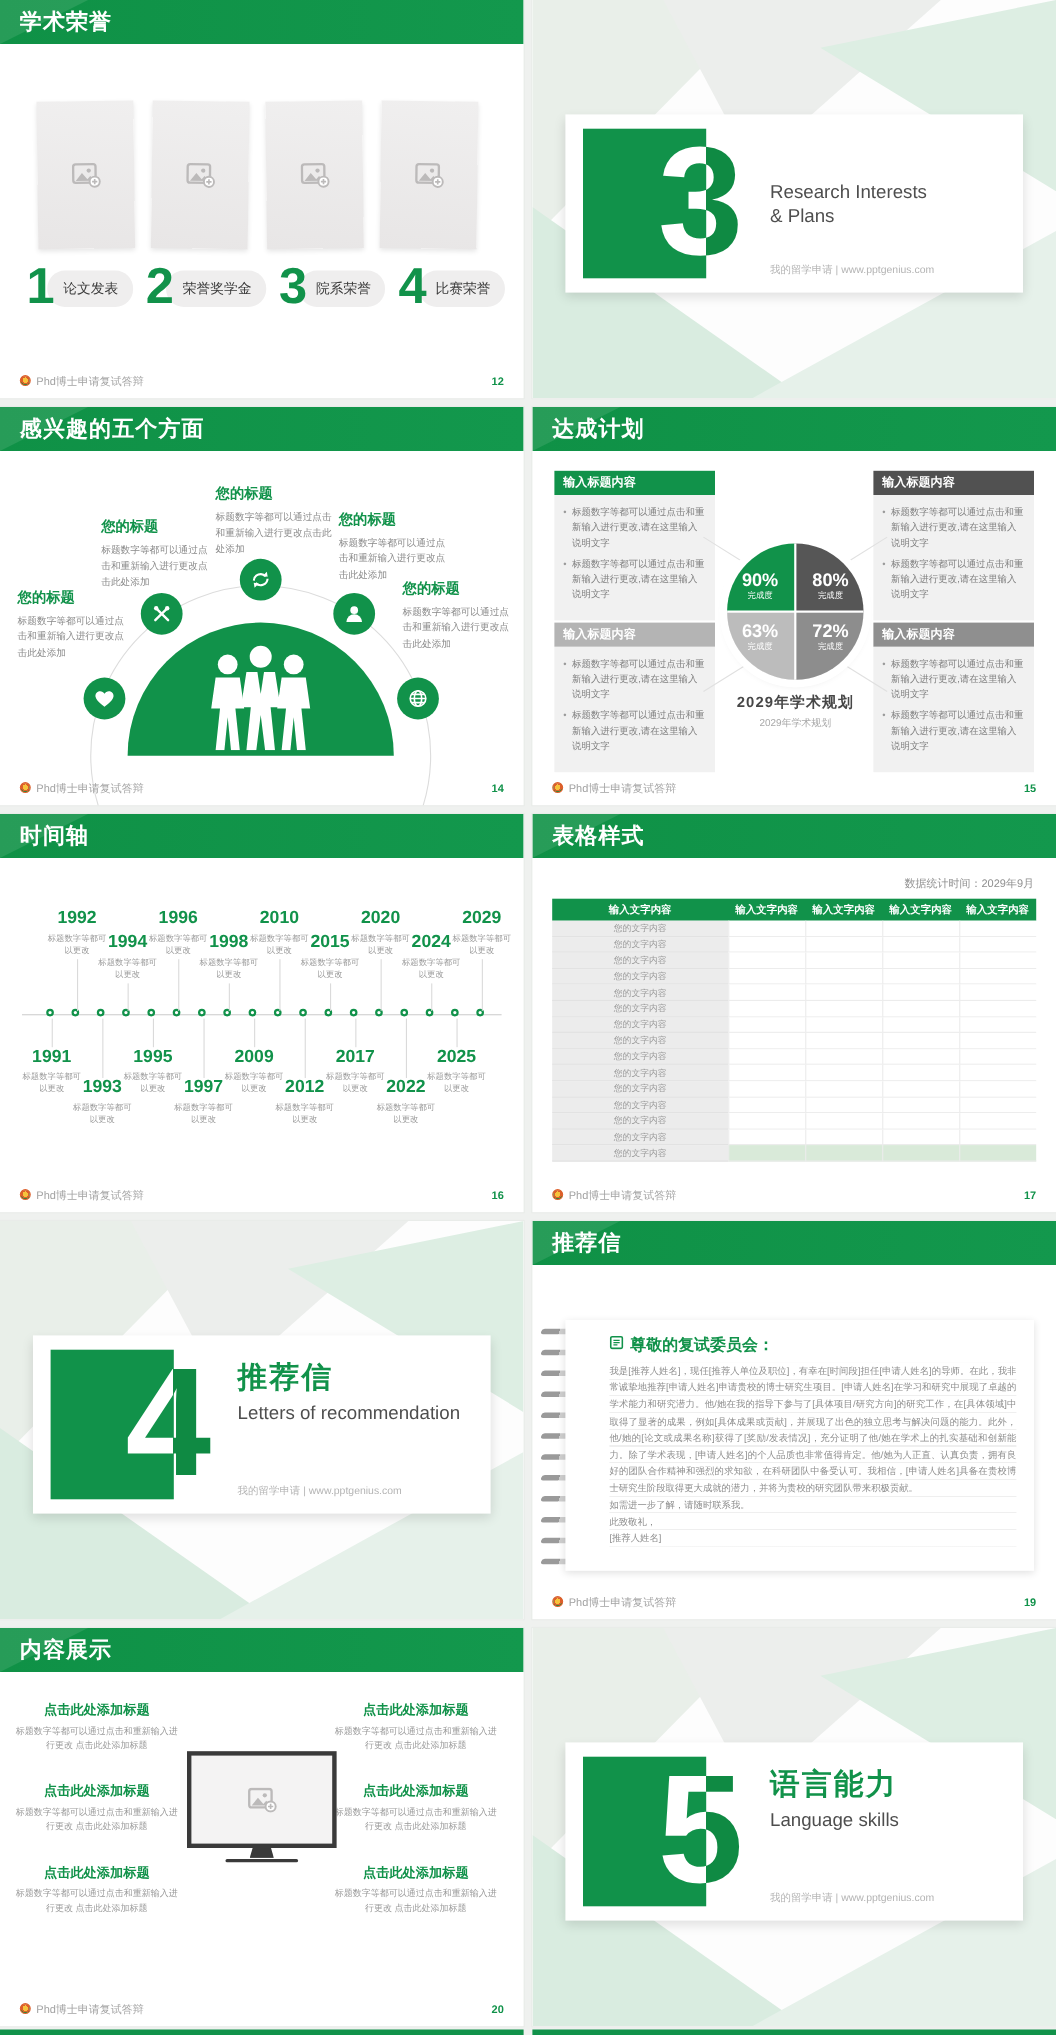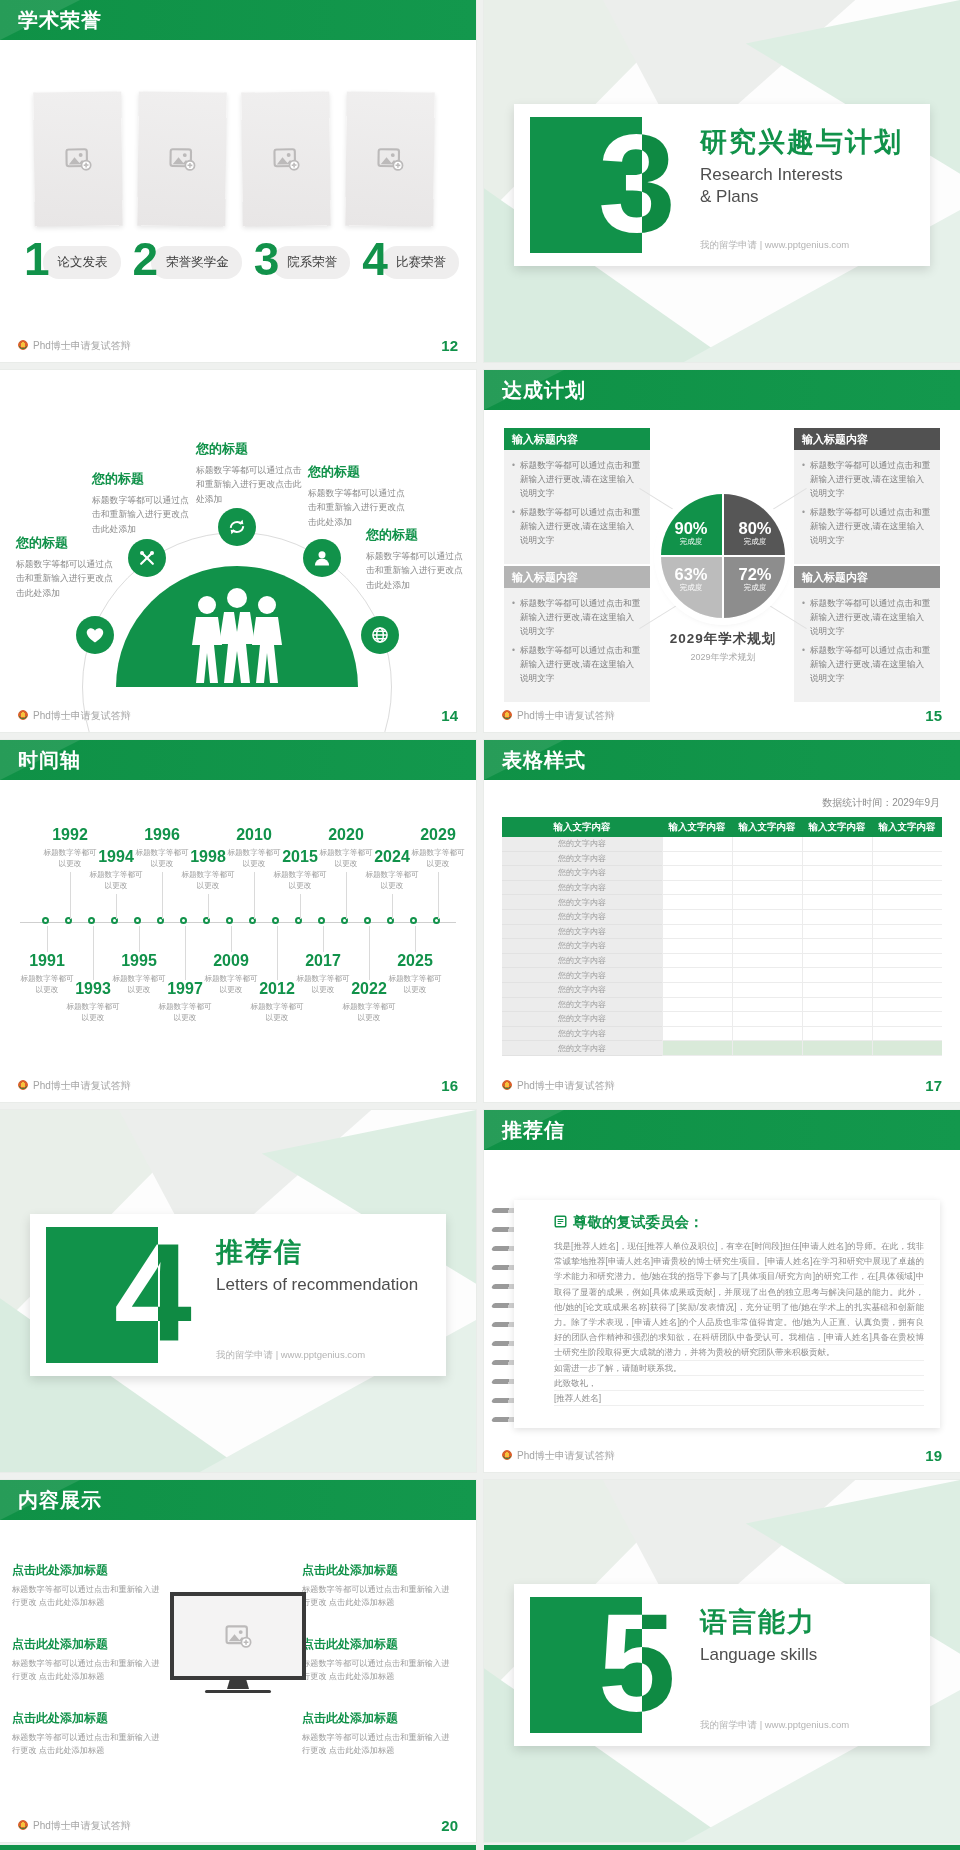--- a/index.html
+++ b/index.html
@@ -8,21 +8,21 @@
 #canvas{position:relative;width:960px;height:1850px;background:#eff1ef;overflow:hidden;}
 .grid{position:absolute;left:0;top:0;display:grid;grid-template-columns:476px 476px;grid-template-rows:repeat(5,362px);gap:8px;}
 .slide{position:relative;width:476px;height:362px;background:#fff;overflow:hidden;box-shadow:0 0 0 1px #e9ece9;}
 
 .cbar{position:relative;height:40px;background:linear-gradient(90deg,#0f9146,#13984d);padding-left:28px;}
 .cbar::after{content:"";position:absolute;left:0;top:0;border-left:80px solid rgba(255,255,255,.10);border-bottom:40px solid transparent;}
 .cbar-title{position:absolute;left:18px;top:0;line-height:40px;font-size:20px;font-weight:700;color:#fff;letter-spacing:1px;}
 
 .sfoot{position:absolute;left:18px;right:18px;bottom:8px;display:flex;justify-content:space-between;align-items:center;font-size:10px;color:#a3a3a3;z-index:5;}
 .logo{display:inline-block;width:10px;height:10px;border-radius:50%;margin-right:5px;vertical-align:-1px;background:radial-gradient(circle at 50% 45%,#f6c33c 0 2.5px,#dd5f2a 2.5px 3.8px,#2e8a3c 3.8px);border:1px solid #dd5f2a;}
-.pageno{color:var(--g);font-weight:700;font-size:15px;}
+.pageno{color:var(--g);font-weight:700;font-size:10px;}
 
 .photos{position:absolute;left:34px;top:92px;display:flex;gap:16px;}
 .photo{width:88px;height:134px;background:linear-gradient(185deg,#f0efef,#e8e6e6);box-shadow:0 2px 5px rgba(0,0,0,.10);display:flex;align-items:center;justify-content:center;}
 .photo:nth-child(odd){transform:rotate(-.7deg);}
 .photo:nth-child(even){transform:rotate(.7deg);}
 .numrow{position:absolute;left:24px;top:240px;right:4px;display:flex;gap:12px;align-items:flex-end;}
 .numitem{position:relative;display:flex;align-items:flex-end;}
 .bignum{font-size:46px;line-height:.85;font-weight:700;color:var(--g);z-index:1;}
 .pill{margin-left:-7px;background:#efeeee;border-radius:16px;padding:8px 13px 8px 15px;font-size:12.5px;color:#3a3a3a;white-space:nowrap;}
 
@@ -84,21 +84,21 @@
 .tagline{position:absolute;left:186px;bottom:14px;font-size:9.5px;color:#b4b4b4;}
 
 .sheet{position:absolute;left:30px;top:90px;width:426px;height:228px;background:#fff;box-shadow:0 2px 7px rgba(0,0,0,.12);z-index:2;overflow:hidden;}
 .coils{position:absolute;left:8px;top:98px;z-index:1;}
 .coil{width:30px;height:5px;background:linear-gradient(90deg,#9a9a9a 0 55%,#cfcfcf 55%);border-radius:3px;margin-bottom:14px;transform:skewX(-18deg);}
 .salut{padding:13px 16px 0 40px;display:flex;align-items:center;gap:6px;}
 .salut b{font-size:14.5px;color:var(--g);font-weight:700;}
 .lbody{margin:7px 16px 0 40px;font-size:8.5px;color:#8d8d8d;line-height:15.2px;text-align:justify;background:repeating-linear-gradient(to bottom,transparent 0 14.2px,#efefef 14.2px 15.2px);}
 .lbody p{margin:0;}
 
-.blk{position:absolute;width:152px;margin-top:16px;}
+.blk{position:absolute;width:152px;text-align:center;}
 .blk h6{font-size:12px;color:var(--g);font-weight:700;margin-bottom:5px;}
 .blk p{font-size:8.2px;color:#9b9b9b;line-height:1.58;}
 .mon{position:absolute;left:170px;top:112px;width:136px;}
 .mscreen{height:88px;border:4px solid #3a3a3a;background:#f4f3f3;display:flex;align-items:center;justify-content:center;}
 .mneck{width:22px;height:9px;background:#3a3a3a;margin:0 auto;clip-path:polygon(12% 0,88% 0,100% 100%,0 100%);}
 .mbase{width:66px;height:3px;background:#3a3a3a;margin:1px auto 0;border-radius:2px;}
 
 .sliver{position:absolute;height:5px;background:var(--g);bottom:0;}
 </style>
 </head>
@@ -175,28 +175,30 @@
 
   <section class="slide section">
     <div class="decor d1"></div>
     <div class="decor d2"></div>
     <div class="decor d3"></div>
     <div class="decor d4"></div>
     <div class="decor d5"></div>
     <div class="card">
       <div class="nsq"></div>
       <div class="bignum2">3</div>
-      <div class="title-zh">研究兴趣与计划</div>
       <div class="title-en">Research Interests
 &amp; Plans</div>
       <div class="tagline">我的留学申请 | www.pptgenius.com</div>
     </div>
   </section>
 
   <section class="slide">
+    <header class="cbar">
+      <span class="cbar-title">感兴趣的五个方面</span>
+    </header>
     <div class="arc"></div>
     <div class="dome">
           <span id="people14"><svg viewBox="0 0 150 96" width="150" height="96">
               <g fill="#fff">
                 <circle cx="45" cy="18" r="9"></circle>
                 <path d="M34 30h22l4 28h-8l4 38h-8l-3-30-3 30h-8l4-38h-8z"></path>
                 <circle cx="105" cy="18" r="9"></circle>
                 <path d="M94 30h22l4 28h-8l4 38h-8l-3-30-3 30h-8l4-38h-8z"></path>
                 <circle cx="75" cy="11" r="10"></circle>
                 <path d="M62 25h26l5 32h-9l4 39h-9l-4-32-4 32h-9l4-39h-9z"></path>

